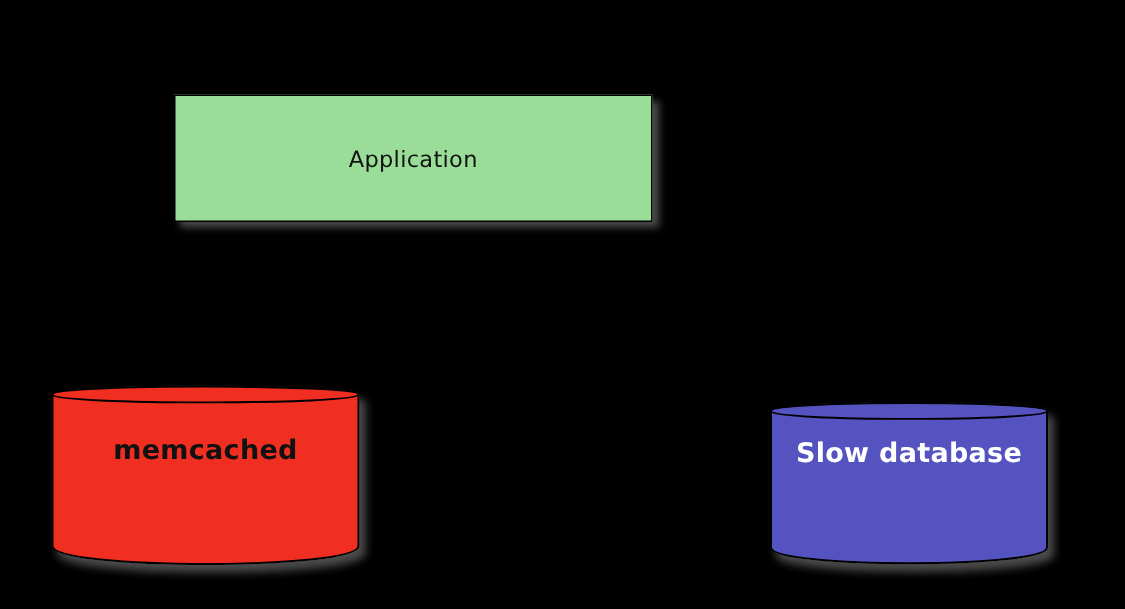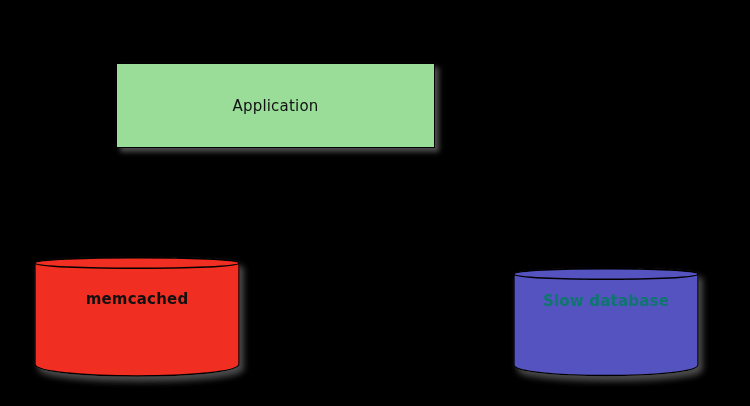--- a/index.html
+++ b/index.html
@@ -57,21 +57,21 @@
     position: absolute;
     left: 0;
     top: 0;
     overflow: visible;
   }
   .cyl .node-label {
     position: absolute;
     left: 0;
     width: 100%;
     text-align: center;
-    font-size: 15px;
+    font-size: 18px;
     font-weight: bold;
     letter-spacing: 0.2px;
     pointer-events: none;
   }
   #node-memcached {
     left: 30px;
     top: 252px;
     width: 214px;
     height: 132px;
   }
@@ -80,21 +80,21 @@
     color: #111111;
   }
   #node-slowdb {
     left: 510px;
     top: 264px;
     width: 192px;
     height: 120px;
   }
   #node-slowdb .node-label {
     top: 28px;
-    color: #0f766e;
+    color: #ffffff;
   }
   
   #edge-layer {
     position: absolute;
     left: 0;
     top: 0;
     width: 750px;
     height: 406px;
     pointer-events: none;
   }

